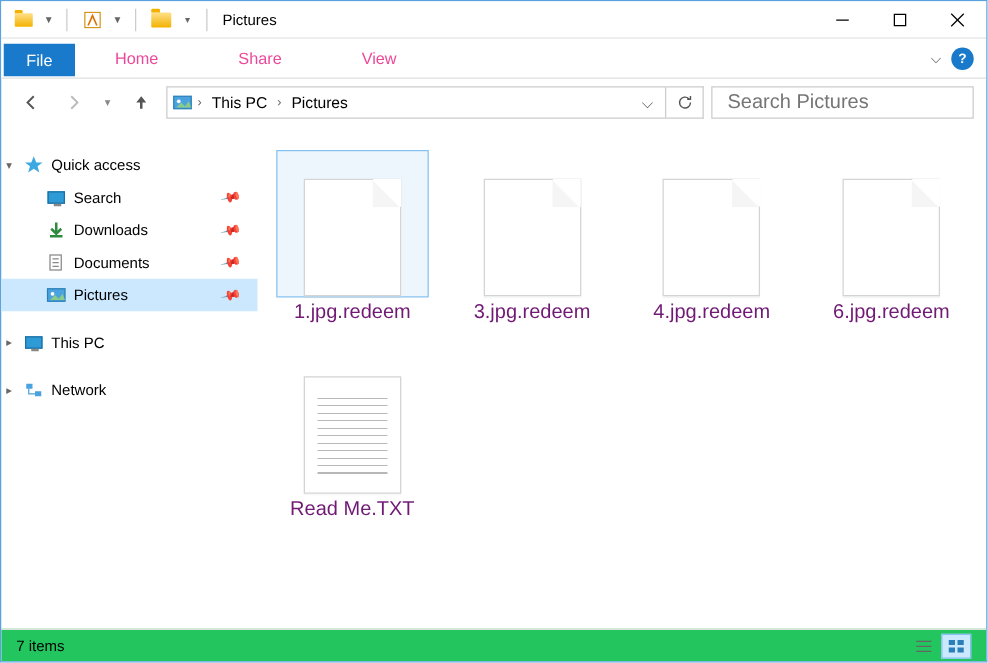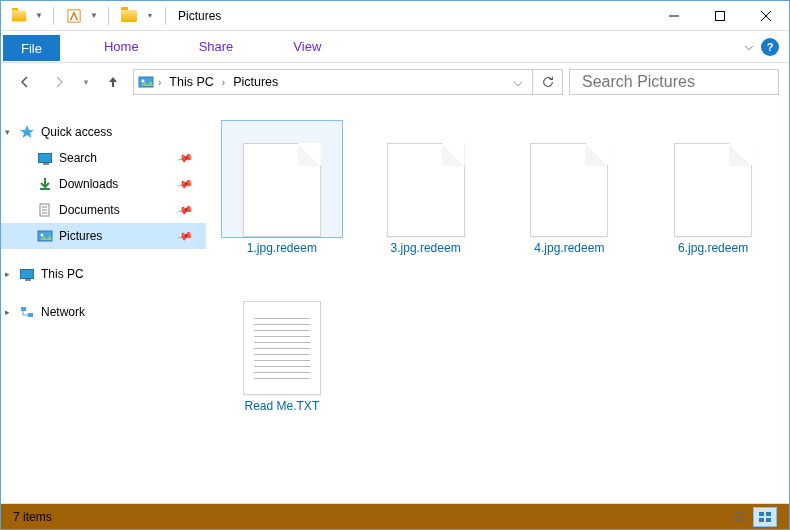--- a/index.html
+++ b/index.html
@@ -9,23 +9,23 @@
 .titlebar { height: 30px; display: flex; align-items: center; background: #fff; border-bottom: 1px solid #e0e0e0; }
 .titlebar-left { display: flex; align-items: center; padding-left: 6px; gap: 2px; }
 .qat-item { width: 24px; height: 24px; display: flex; align-items: center; justify-content: center; }
 .qat-item svg { width: 14px; height: 14px; }
 .titlebar-sep { width: 1px; height: 18px; background: #ccc; margin: 0 6px; }
 .titlebar-title { padding-left: 4px; font-size: 12px; color: #000; }
 .titlebar-controls { margin-left: auto; display: flex; }
 .titlebar-btn { width: 46px; height: 30px; display: flex; align-items: center; justify-content: center; }
 
 
-.ribbon { height: 32px; display: flex; align-items: center; border-bottom: 1px solid #e0e0e0; background: #fff; gap: 28px; }
+.ribbon { height: 32px; display: flex; align-items: center; border-bottom: 1px solid #e0e0e0; background: #fff; }
 .ribbon-file { background: #1979ca; color: #fff; padding: 0 18px; height: 26px; display: flex; align-items: center; font-size: 13px; margin-left:2px; margin-top:3px;}
-.ribbon-tab { padding: 0 16px; height: 26px; display: flex; align-items: center; font-size: 13px; color: #6d28d9; }
+.ribbon-tab { padding: 0 32px; height: 26px; display: flex; align-items: center; font-size: 13px; color: #ec4899; }
 .ribbon-right { margin-left: auto; display: flex; align-items: center; padding-right: 10px; gap: 8px; }
 .help-icon { width: 18px; height: 18px; border-radius: 50%; background: #1979ca; color: #fff; display: flex; align-items: center; justify-content: center; font-size: 11px; font-weight: bold; }
 
 
 .navbar { height: 38px; display: flex; align-items: center; padding: 0 10px; gap: 6px; }
 .nav-btn { width: 28px; height: 28px; display: flex; align-items: center; justify-content: center; color: #888; }
 .nav-btn.enabled { color: #333; }
 .breadcrumb-wrap { flex: 1; display: flex; align-items: center; border: 1px solid #ccc; height: 26px; padding: 0 4px; gap: 4px; }
 .breadcrumb-wrap .crumb { padding: 0 4px; font-size: 12.5px; }
 .crumb-sep { color: #666; font-size: 10px; }
@@ -46,24 +46,24 @@
 .expand-caret { position: absolute; left: 4px; color: #666; font-size: 9px; }
 
 .content { flex: 1; padding: 14px 8px; display: grid; grid-template-columns: repeat(4, 1fr); grid-auto-rows: 150px; gap: 8px; align-content: start; }
 .file-item { display: flex; flex-direction: column; align-items: center; justify-content: flex-start; padding-top: 6px; }
 .file-item.selected .file-thumb-wrap { outline: 1px solid #83c0ef; background: rgba(131,192,239,0.15); }
 .file-thumb-wrap { width: 120px; height: 116px; display: flex; flex-direction: column; align-items: center; justify-content: flex-end; }
 .file-thumb { width: 78px; height: 94px; background: #fff; border: 1px solid #d4d4d4; position: relative; box-shadow: 0 1px 1px rgba(0,0,0,0.05); }
 .file-thumb.blank::before { content: ""; position: absolute; top: 0; right: 0; width: 22px; height: 22px; background: #f5f5f5; clip-path: polygon(0 0, 100% 100%, 0 100%); }
 .file-thumb.blank::after { content: ""; position: absolute; top: -1px; right: -1px; width: 23px; height: 23px; background: #fff; clip-path: polygon(100% 0, 100% 100%, 0 0); }
 .file-thumb.text .lines { position: absolute; top: 16px; left: 10px; right: 10px; bottom: 12px; background: repeating-linear-gradient(to bottom, #b8b8b8 0, #b8b8b8 1px, transparent 1px, transparent 6px); }
-.file-label { font-size: 12px; color: #0369a1; margin-top: 4px; text-align: left; }
-
-
-.statusbar { position: absolute; bottom: 0; left: 0; right: 0; height: 26px; border-top: 1px solid #e0e0e0; display: flex; align-items: center; padding: 0 12px; background: #a16207; }
+.file-label { font-size: 16px; color: #701a75; margin-top: 4px; text-align: left; }
+
+
+.statusbar { position: absolute; bottom: 0; left: 0; right: 0; height: 26px; border-top: 1px solid #e0e0e0; display: flex; align-items: center; padding: 0 12px; background: #22c55e; }
 .status-right { margin-left: auto; display: flex; gap: 2px; }
 .view-btn { width: 24px; height: 20px; border: 1px solid transparent; display: flex; align-items: center; justify-content: center; }
 .view-btn.active { border-color: #83c0ef; background: #cce8ff; }
 
 
 .folder-glyph { width: 16px; height: 12px; background: linear-gradient(#ffe08a,#f3b200); border-radius: 1px; position: relative; }
 .folder-glyph::before { content:""; position:absolute; top:-3px; left:0; width:7px; height:3px; background:#f3b200; border-radius:1px 1px 0 0; }
 .monitor-glyph { width:14px; height:10px; background:#2e9bd6; border:1px solid #1a6fa3; position:relative; }
 .monitor-glyph::after { content:""; position:absolute; bottom:-3px; left:4px; width:6px; height:2px; background:#888; }
 </style>

